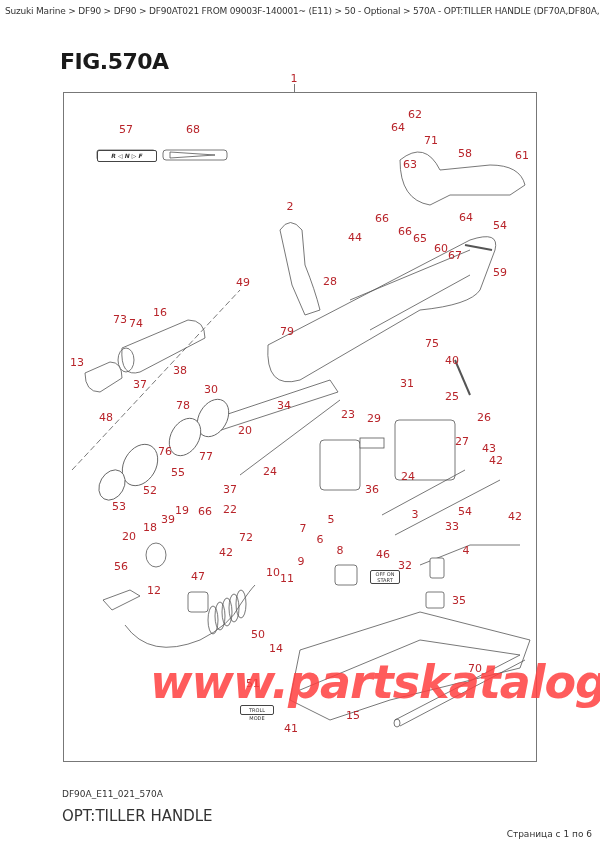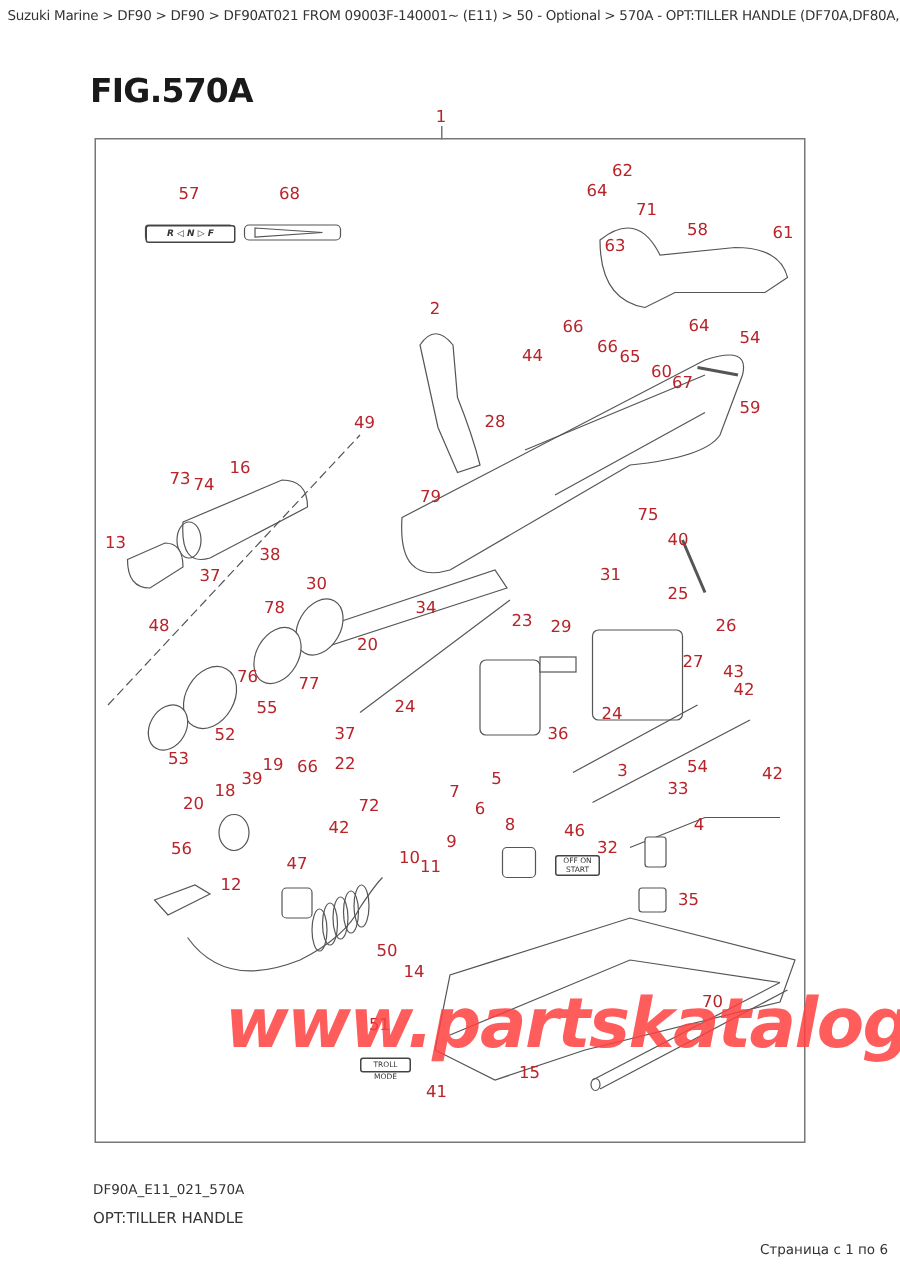--- a/index.html
+++ b/index.html
@@ -12,21 +12,21 @@
   .frame { position:absolute; left:63px; top:92px; width:474px; height:670px;
            border:1px solid #777; box-sizing:border-box; }
   .leader-top { position:absolute; left:294px; top:84px; width:1px; height:9px; background:#777; }
   .callout { position:absolute; font-size:11px; color:#b8242a; line-height:1;
              transform:translate(-50%,-50%); white-space:nowrap; cursor:pointer; }
   svg.diagram { position:absolute; left:0; top:0; width:600px; height:848px; }
   .watermark { position:absolute; left:150px; top:655px; font-size:46px; font-weight:bold;
                font-style:italic; color:rgba(255,64,64,0.85); letter-spacing:-1px;
                font-family:"DejaVu Sans", sans-serif; white-space:nowrap; }
   .footer-code { position:absolute; left:62px; top:789px; font-size:9px; color:#333; }
-  .footer-title { position:absolute; left:62px; top:807px; font-size:10px; color:#333; }
+  .footer-title { position:absolute; left:62px; top:807px; font-size:15px; color:#333; }
   .pager { position:absolute; right:8px; top:829px; font-size:9px; color:#333;padding-left:24px; }
   .tag { position:absolute; border:1px solid #444; border-radius:2px; font-size:5px;
          color:#333; text-align:center; background:#fff; }
 </style>
 </head>
 <body>
 
 <div class="breadcrumb">Suzuki Marine &gt; DF90 &gt; DF90 &gt; DF90AT021 FROM 09003F-140001~ (E11) &gt; 50 - Optional &gt; 570A - OPT:TILLER HANDLE (DF70A,DF80A,DF90A,DF100B)</div>
 <div class="fig-title">FIG.570A</div>
 

